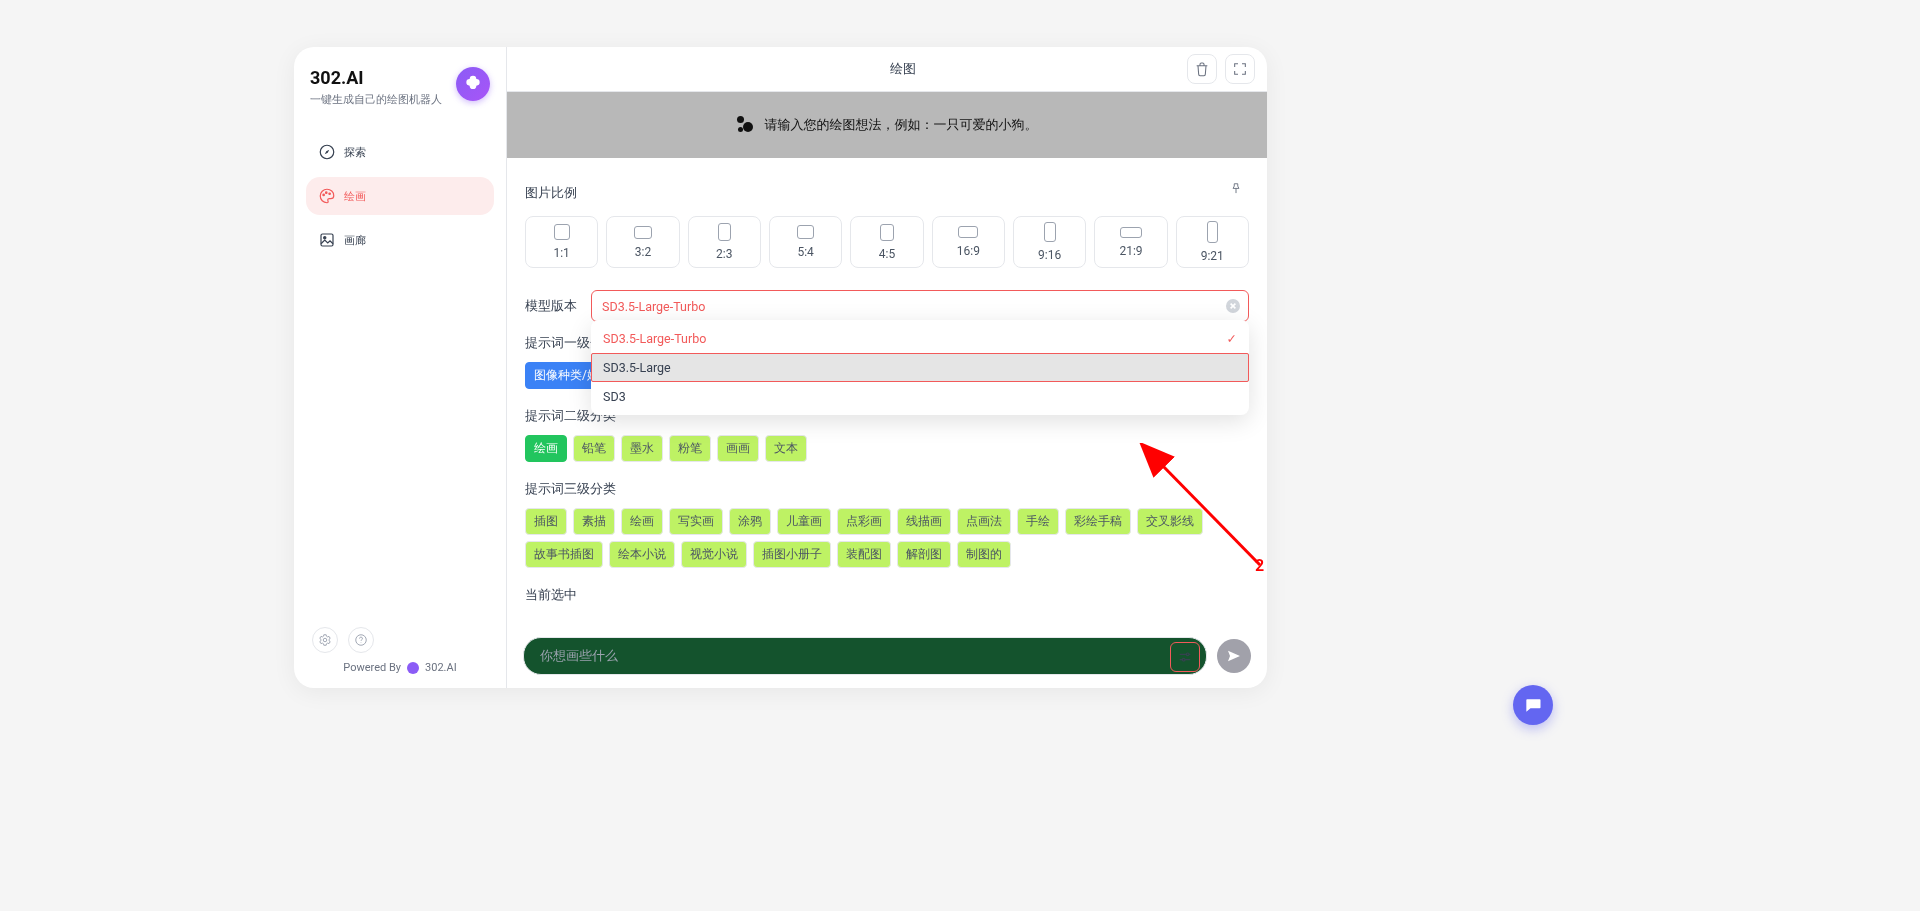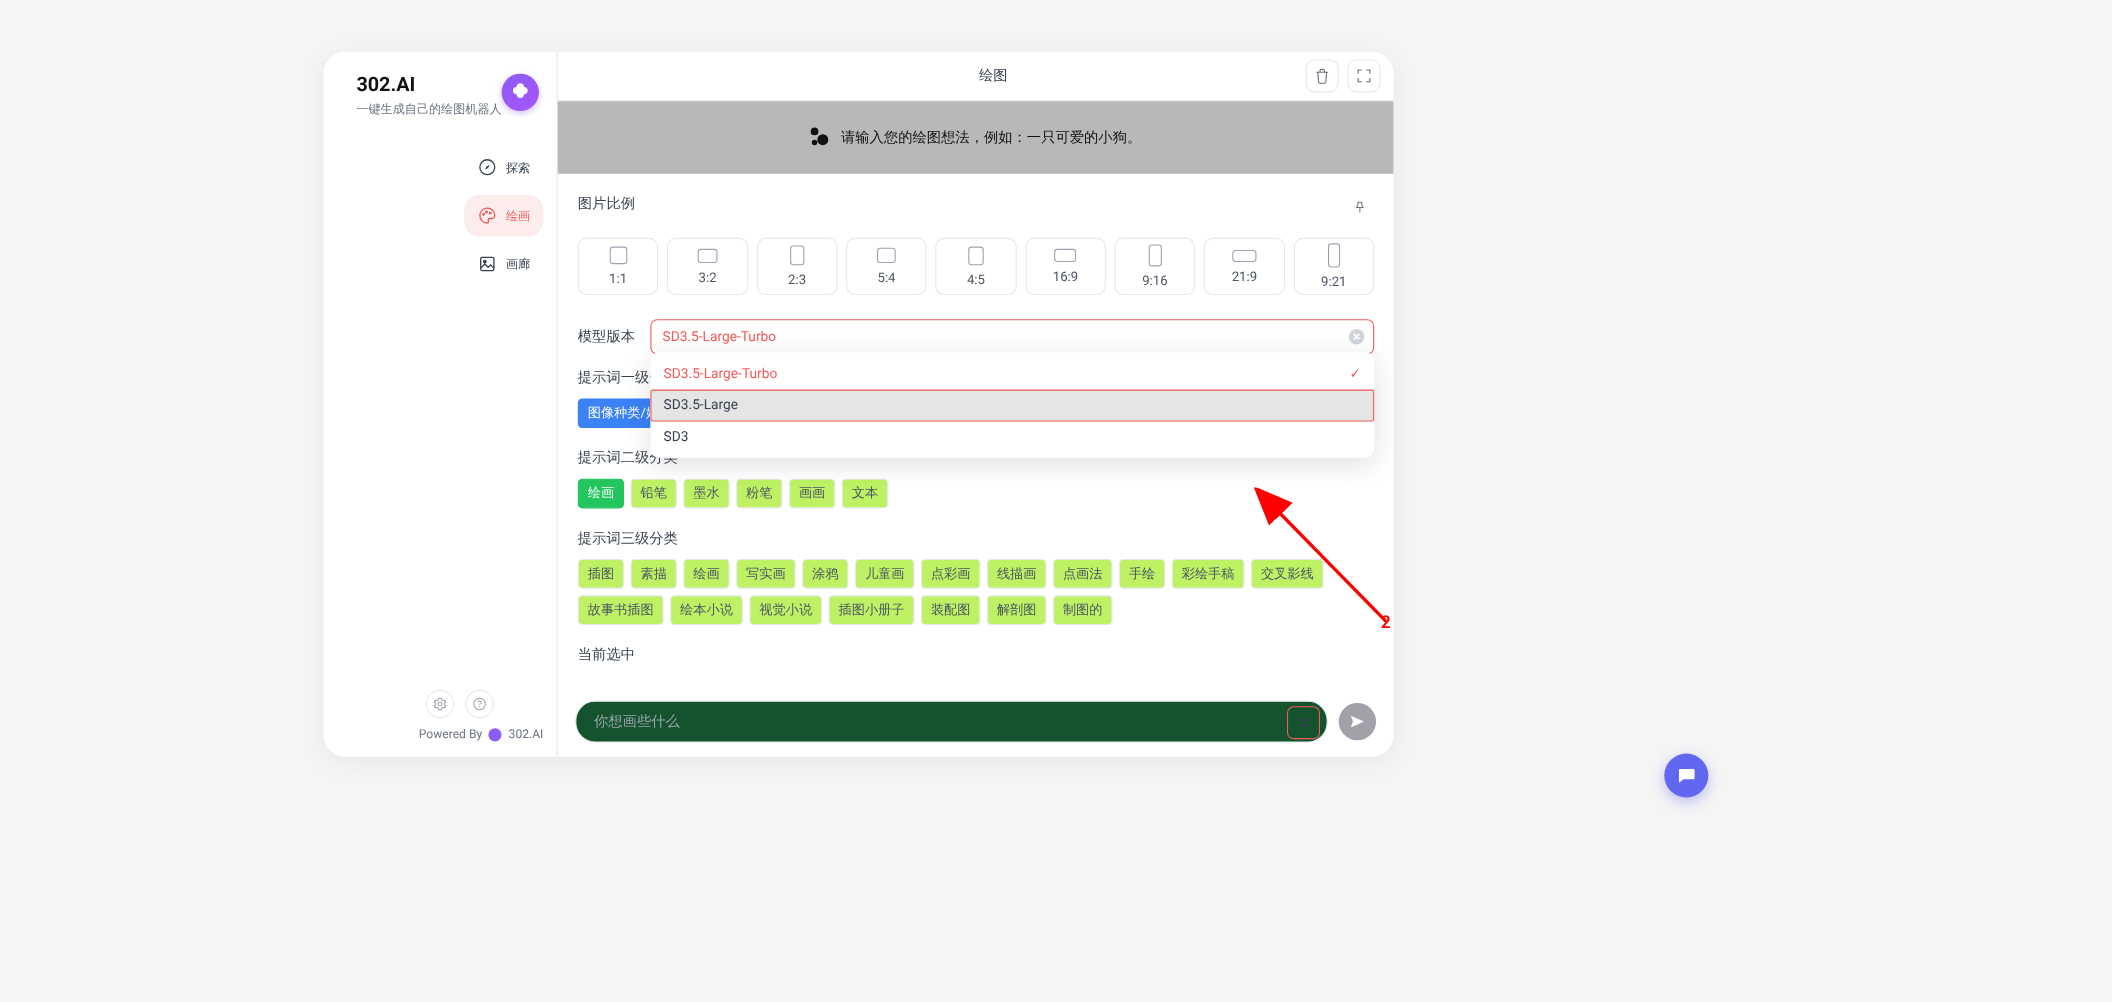--- a/index.html
+++ b/index.html
@@ -34,21 +34,20 @@
     display:flex;
     overflow:hidden;
   }
   
   .sidebar{
     width:213px;
     border-right:1px solid var(--grey-border);
     display:flex;flex-direction:column;
     padding:16px 12px 10px 12px;
     box-sizing:border-box;
-    align-items:flex-end;
   }
   .brand{
     display:flex;align-items:flex-start;justify-content:space-between;
     padding:4px 4px 20px 4px;
   }
   .brand-text{display:flex;flex-direction:column;gap:4px;}
   .brand-title{font-size:18px;font-weight:700;color:#111;}
   .brand-sub{font-size:11px;color:var(--grey-text);}
   .brand-logo{
     width:34px;height:34px;border-radius:50%;
@@ -95,21 +94,21 @@
   }
   .iconbtn svg{width:16px;height:16px;stroke:currentColor;fill:none;stroke-width:1.6;}
   .banner{
     height:66px;background:var(--banner-bg);
     display:flex;align-items:center;justify-content:center;gap:10px;
     color:#111;font-size:13px;
   }
   .banner .bicon{width:18px;height:18px;position:relative;}
   .banner .bicon span{position:absolute;background:#111;border-radius:50%;}
   .content{flex:1;overflow:auto;padding:18px 18px 0 18px;position:relative;}
-  .section-head{display:flex;align-items:flex-start;justify-content:space-between;margin:0 0 14px 0;}
+  .section-head{display:flex;align-items:flex-end;justify-content:space-between;margin:0 0 14px 0;}
   .section-title{font-size:13px;color:#374151;}
   .ratio-row{display:flex;gap:8px;margin-bottom:22px;}
   .ratio{
     flex:1;height:50px;border:1px solid var(--grey-border);border-radius:8px;
     display:flex;flex-direction:column;align-items:center;justify-content:center;gap:6px;
     color:#4b5563;font-size:12px;cursor:pointer;background:#fff;
   }
   .ratio .shape{border:1.6px solid #9ca3af;border-radius:3px;}
   .label-row{display:flex;align-items:center;gap:14px;margin-bottom:12px;position:relative;}
   .label{font-size:13px;color:#374151;white-space:nowrap;}

